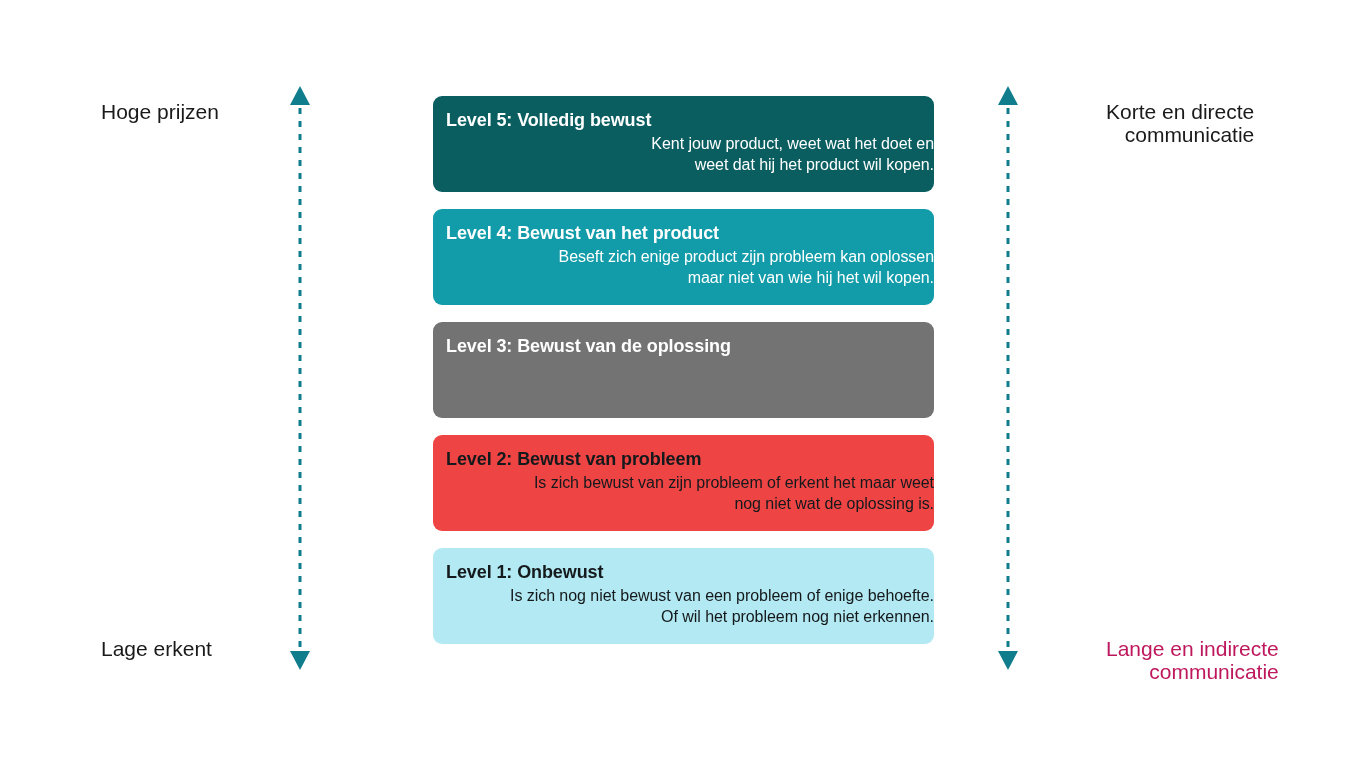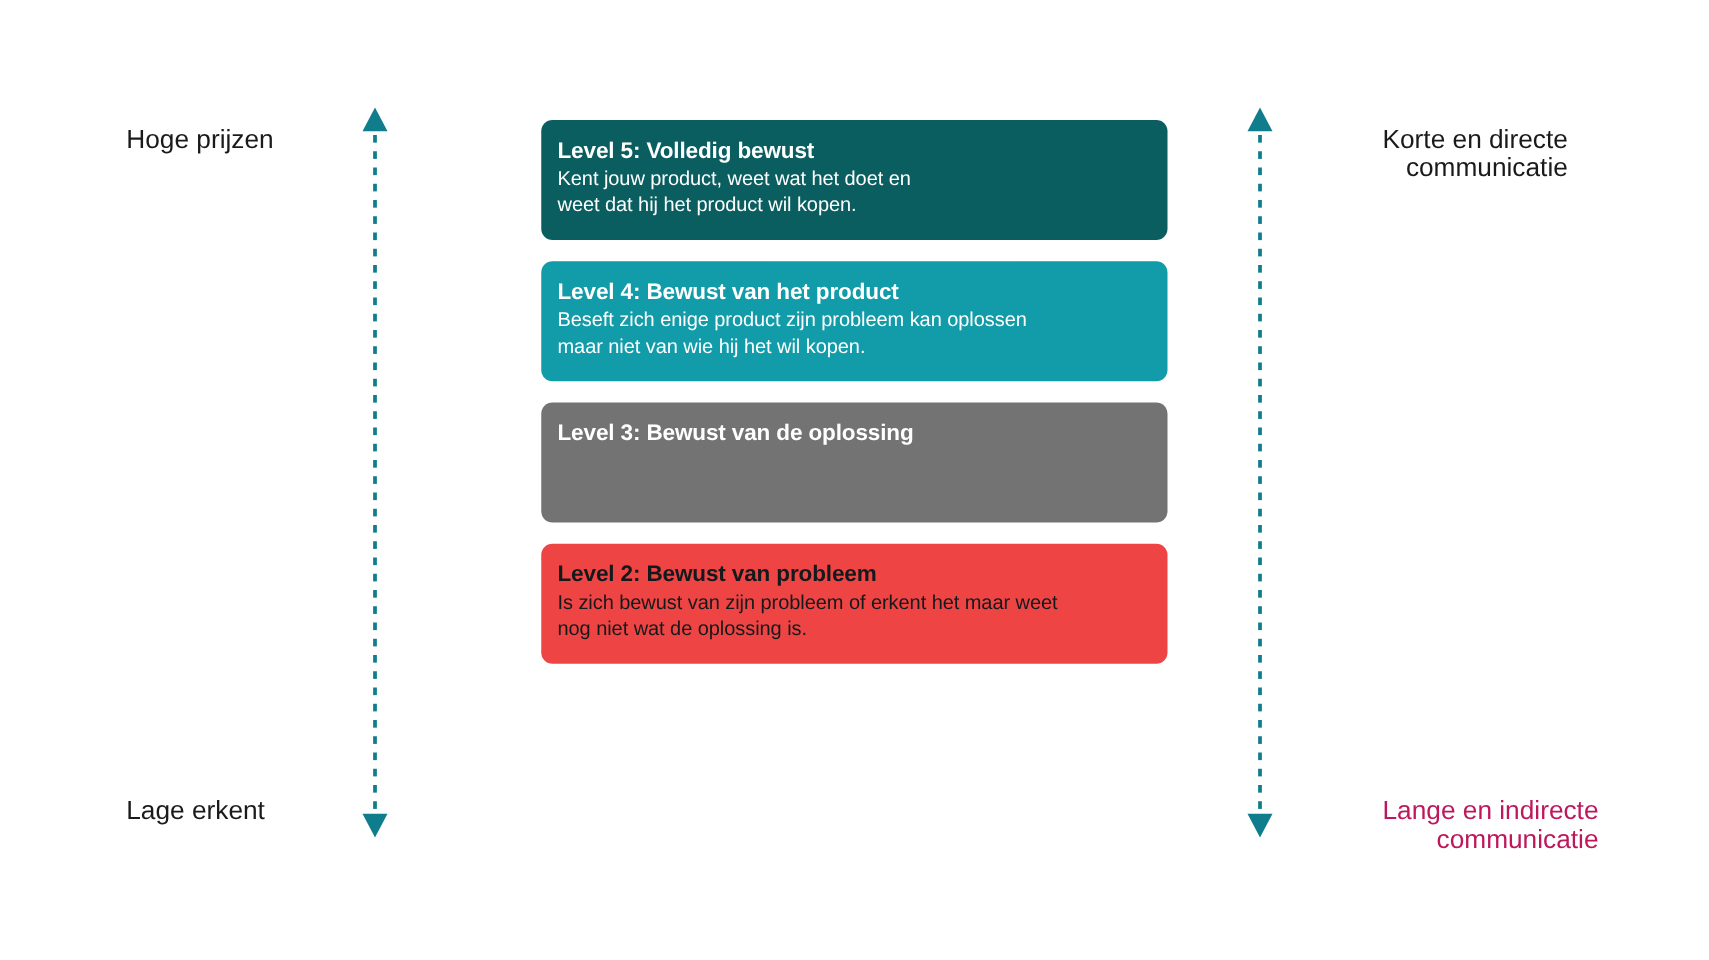--- a/index.html
+++ b/index.html
@@ -99,20 +99,21 @@
     line-height: 24px;
     margin: 0;
     letter-spacing: -0.1px;
   }
   .card-desc {
     font-size: 16px;
     line-height: 21px;
     margin: 1px 0 0 0;
     white-space: pre-line;
     letter-spacing: -0.05px;
+    text-align: right;
   }
 </style>
 </head>
 <body style="background: rgb(255, 255, 255);">
 
 <div id="diagram">
 
   <div class="axis axis-left" style="--axis-color: #107D8C;">
     <div class="arrowhead up"></div>
     <div class="axis-line"></div>
@@ -145,15 +146,20 @@
 maar niet van wie hij het wil kopen.</div>
       </div>
       <div class="card" style="background: #737373; color: rgb(255, 255, 255);">
         <div class="card-title">Level 3: Bewust van de oplossing</div>
       </div>
       <div class="card" style="background: #ef4444; color: rgb(20, 25, 28);">
         <div class="card-title">Level 2: Bewust van probleem</div>
         <div class="card-desc">Is zich bewust van zijn probleem of erkent het maar weet
 nog niet wat de oplossing is.</div>
       </div>
+      <div class="card" style="background: rgb(179, 233, 242); color: rgb(20, 25, 28);">
+        <div class="card-title">Level 1: Onbewust</div>
+        <div class="card-desc">Is zich nog niet bewust van een probleem of enige behoefte.
+Of wil het probleem nog niet erkennen.</div>
+      </div>
     </div>
 
 </div>
 
 </body></html>

